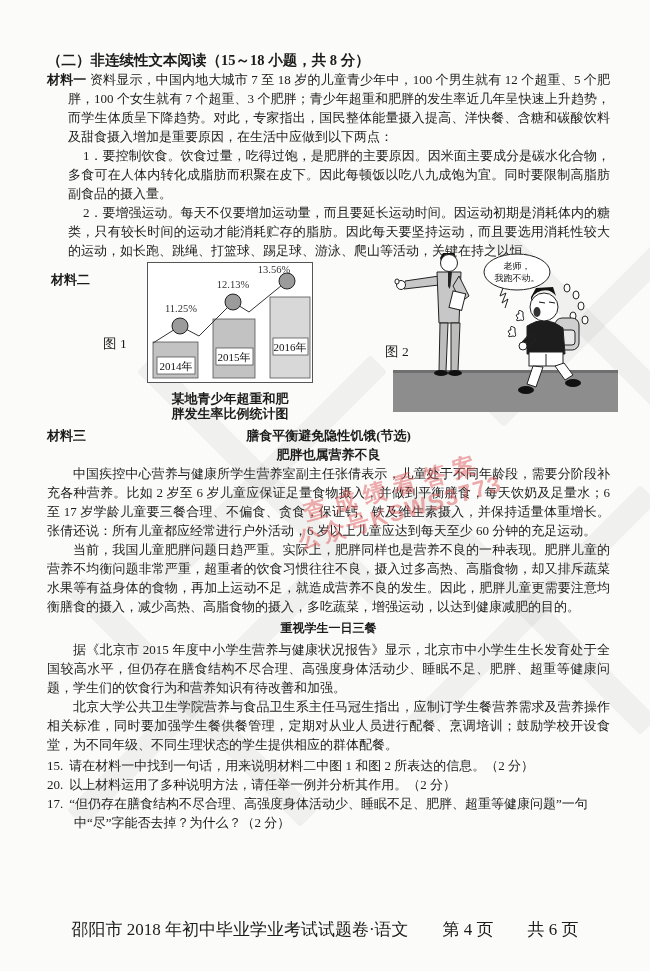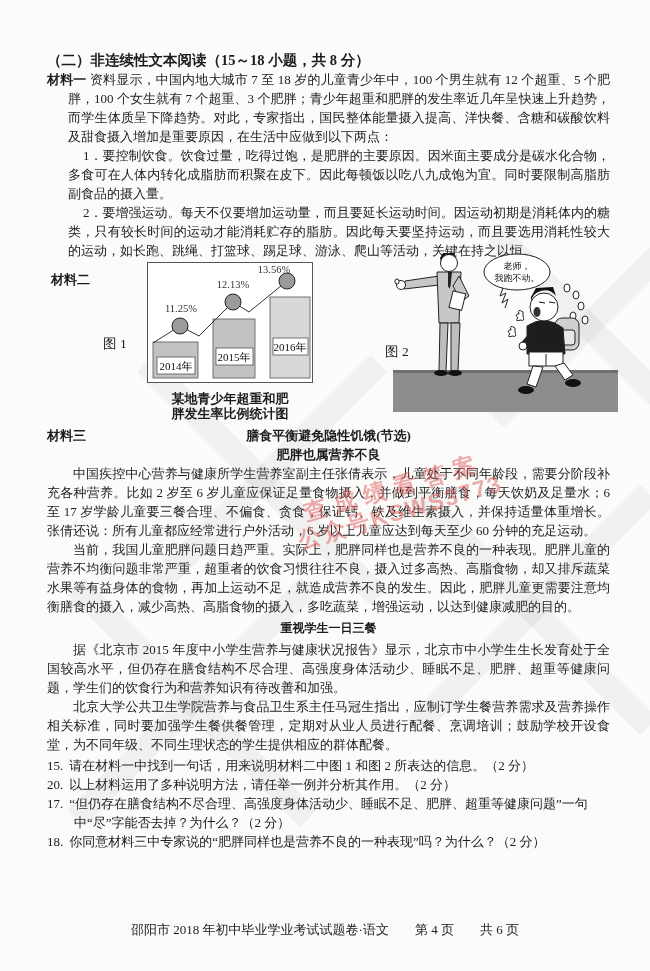--- a/index.html
+++ b/index.html
@@ -25,21 +25,21 @@
   .cartoon{position:absolute;left:346px;top:-12px;}
   .m3head{position:relative;margin-top:4px;}
   .center{text-align:center;}
   .bold{font-weight:bold;}
   .m3head .mlabel{position:absolute;left:0;top:0;}
   .h2{font-size:12px;margin:3px 0 2px 0;}
   .ind{text-indent:26px;}
   .q{padding-left:27px;text-indent:-27px;margin-top:0;}
   .qn{margin-right:6px;}
   .qs{margin-top:2px;}
-  .footer{position:absolute;left:0;bottom:32px;width:100%;text-align:center;font-size:13px;}
+  .footer{position:absolute;left:0;bottom:32px;width:100%;text-align:center;font-size:17px;}
   
   .wm{position:absolute;pointer-events:none;}
   .xbar{position:absolute;width:330px;height:24px;background:rgba(110,110,110,0.075);border-radius:3px;}
   .wm-blue{
     position:absolute;left:228px;top:408px;
     font-family:"Liberation Sans","DejaVu Sans",sans-serif;
     font-size:44px;font-weight:bold;font-style:italic;letter-spacing:1px;
     color:rgba(72,150,222,0.55);white-space:nowrap;
   }
   .wm-red{
@@ -180,21 +180,20 @@
   <p class="ind">中国疾控中心营养与健康所学生营养室副主任张倩表示，儿童处于不同年龄段，需要分阶段补充各种营养。比如 2 岁至 6 岁儿童应保证足量食物摄入，并做到平衡膳食，每天饮奶及足量水；6 至 17 岁学龄儿童要三餐合理、不偏食、贪食，保证钙、铁及维生素摄入，并保持适量体重增长。张倩还说：所有儿童都应经常进行户外活动，6 岁以上儿童应达到每天至少 60 分钟的充足运动。</p>
   <p class="ind">当前，我国儿童肥胖问题日趋严重。实际上，肥胖同样也是营养不良的一种表现。肥胖儿童的营养不均衡问题非常严重，超重者的饮食习惯往往不良，摄入过多高热、高脂食物，却又排斥蔬菜水果等有益身体的食物，再加上运动不足，就造成营养不良的发生。因此，肥胖儿童更需要注意均衡膳食的摄入，减少高热、高脂食物的摄入，多吃蔬菜，增强运动，以达到健康减肥的目的。</p>
   <div class="center bold h2">重视学生一日三餐</div>
   <p class="ind">据《北京市 2015 年度中小学生营养与健康状况报告》显示，北京市中小学生生长发育处于全国较高水平，但仍存在膳食结构不尽合理、高强度身体活动少、睡眠不足、肥胖、超重等健康问题，学生们的饮食行为和营养知识有待改善和加强。</p>
   <p class="ind">北京大学公共卫生学院营养与食品卫生系主任马冠生指出，应制订学生餐营养需求及营养操作相关标准，同时要加强学生餐供餐管理，定期对从业人员进行配餐、烹调培训；鼓励学校开设食堂，为不同年级、不同生理状态的学生提供相应的群体配餐。</p>
 
   <div class="qs">
     <div class="q"><span class="qn">15.</span><span>请在材料一中找到一句话，用来说明材料二中图 1 和图 2 所表达的信息。（2 分）</span></div>
     <div class="q"><span class="qn">20.</span><span>以上材料运用了多种说明方法，请任举一例并分析其作用。（2 分）</span></div>
     <div class="q"><span class="qn">17.</span><span>“但仍存在膳食结构不尽合理、高强度身体活动少、睡眠不足、肥胖、超重等健康问题”一句中“尽”字能否去掉？为什么？（2 分）</span></div>
-    <div class="q"><span class="qn">18.</span><span>你同意材料三中专家说的“肥胖同样也是营养不良的一种表现”吗？为什么？（2 分）</span></div>
   </div>
 
   <div class="wm-red">
     <div class="l1">查成绩看答案</div>
     <div class="l2">公众号KSWS3773</div>
   </div>
 
   <div class="footer">邵阳市 2018 年初中毕业学业考试试题卷·语文　　第 4 页　　共 6 页</div>
 </div>
 

